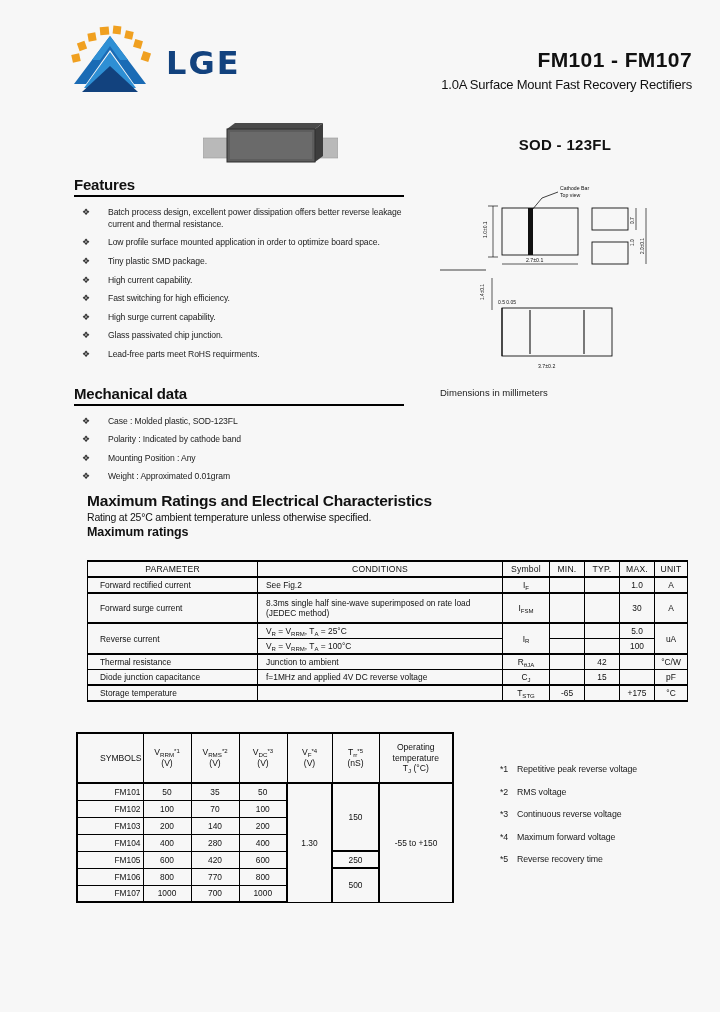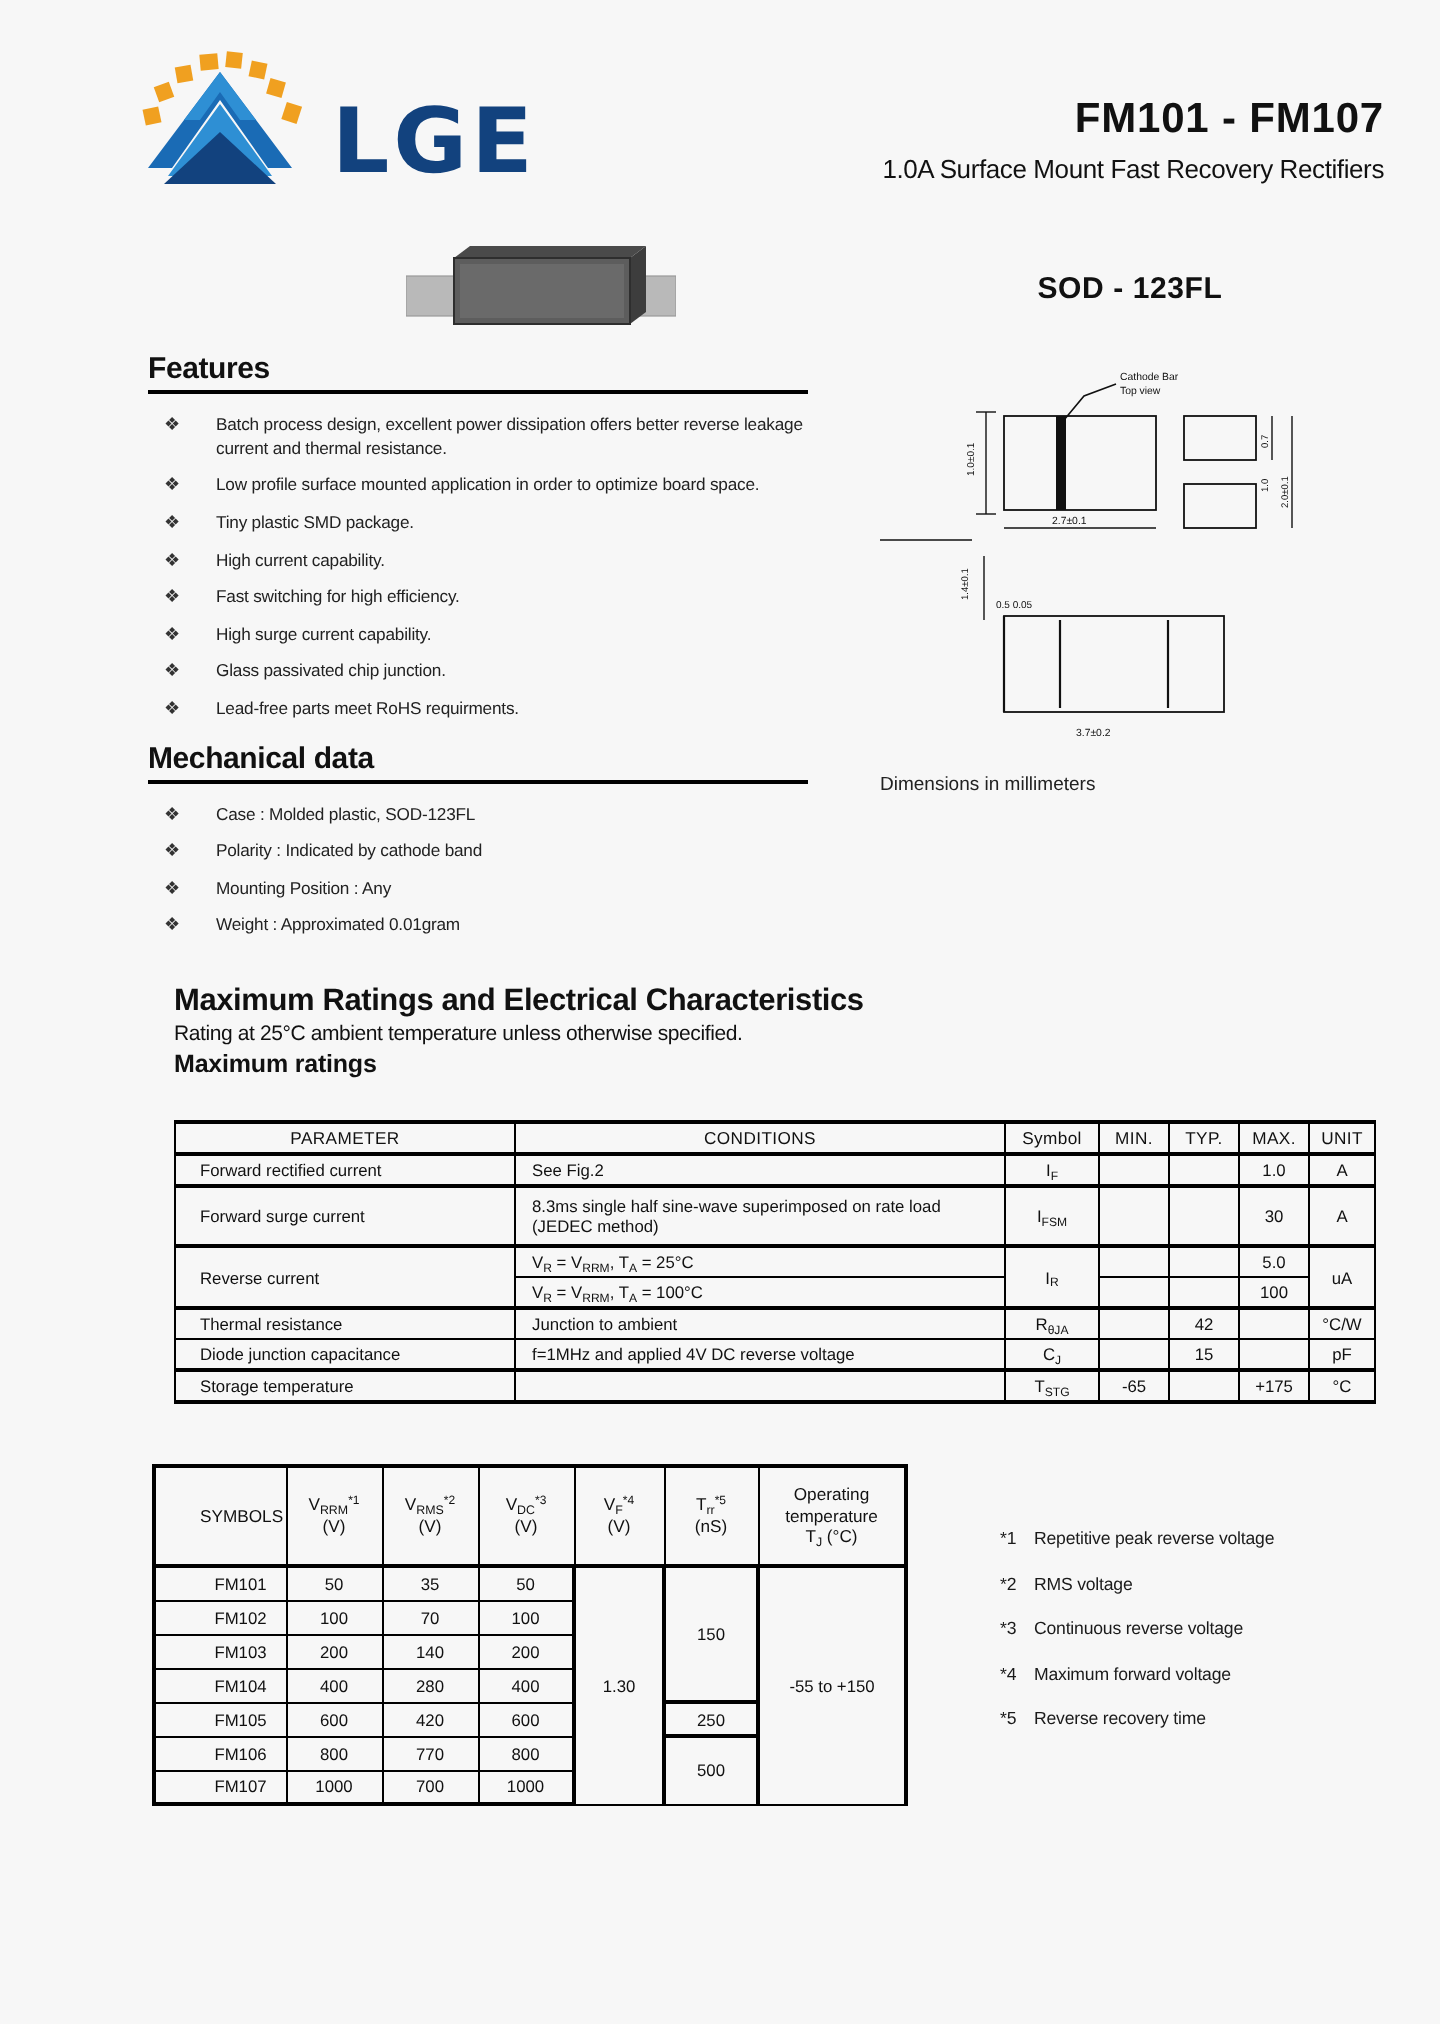--- a/index.html
+++ b/index.html
@@ -11,40 +11,40 @@
     color: #111;
     position: relative;
     overflow: hidden;
   }
   .page { position: relative; width: 720px; height: 1012px; padding: 0; }
 
   
   .header { position: relative; height: 108px; }
   .logo-wrap { position: absolute; left: 58px; top: 22px; width: 250px; height: 72px; }
   .logo-mark { position: absolute; left: 0; top: 0; width: 110px; height: 72px; }
-  .logo-text { position: absolute; left: 108px; top: 22px; font-size: 45px; font-weight: bold;
+  .logo-text { position: absolute; left: 108px; top: 22px; font-size: 32px; font-weight: bold;
                letter-spacing: 2px; color: #12427e; font-family: "DejaVu Sans", sans-serif; }
   .title-block { position: absolute; right: 28px; top: 48px; text-align: right; width: 420px; }
   .doc-title { font-size: 21px; font-weight: bold; letter-spacing: .4px; }
   .doc-subtitle { font-size: 13px; margin-top: 5px; letter-spacing: -.2px; }
 
   
   .pkg-photo { position: absolute; left: 203px; top: 118px; width: 135px; height: 50px; }
 
   
   .left-col { position: absolute; left: 74px; top: 176px; width: 330px; }
   .sec-head { font-size: 15px; font-weight: bold; padding-bottom: 2px;
               border-bottom: 2.5px solid #000; display: block; letter-spacing: -.2px; }
   ul.bullets { list-style: none; margin: 9px 0 0 0; padding: 0; }
   ul.bullets li { display: flex; font-size: 8.6px; line-height: 1.45; margin-bottom: 5.5px;
                   color: #222; letter-spacing: -.1px; }
   ul.bullets li .bul { width: 34px; flex: none; text-align: left; padding-left: 8px;
                        font-size: 9px; color: #333; }
   ul.bullets li .txt { flex: 1; }
-  .mech-head { margin-top: 10px; }
+  .mech-head { margin-top: 24px; }
 
   
   .draw-wrap { position: absolute; left: 440px; top: 136px; width: 250px; height: 262px; }
   .draw-title { text-align: center; font-size: 15px; font-weight: bold; letter-spacing: .3px; }
   .draw-caption { position: absolute; left: 0; right: 16px; bottom: 0; text-align: left;
                   font-size: 9.5px; color: #222; }
 
   
   .ratings-block { position: absolute; left: 87px; top: 492px; width: 590px; }
   .big-head { font-size: 15.5px; font-weight: bold; letter-spacing: -.2px; }
@@ -63,21 +63,21 @@
   .main-table .lastrow > * { border-bottom-width: 2px; }
   sub { font-size: .72em; vertical-align: baseline; position: relative; top: .28em; }
   sup { font-size: .7em; vertical-align: baseline; position: relative; top: -.45em; }
 
   
   .sym-wrap { position: absolute; left: 76px; top: 732px; }
   .sym-table { width: 376px; table-layout: fixed; }
   .sym-table th, .sym-table td { border: 1px solid #000; text-align: center; font-weight: normal;
                                  font-size: 8.4px; padding: 2px 2px; height: 17px; }
   .sym-table thead th { height: 50px; font-size: 8.6px; line-height: 1.25; border-bottom-width: 2px; }
-  .sym-table th:first-child, .sym-table td:first-child { text-align: center; padding-left: 22px; margin-left: 36px; }
+  .sym-table th:first-child, .sym-table td:first-child { text-align: right; padding-left: 22px; margin-left: 36px; }
   .sym-table tr:first-child th { border-top-width: 2px; }
   .sym-table th:first-child { border-left-width: 2px; }
   .sym-table td:first-child { border-left-width: 2px; }
   .sym-table th:last-child, .sym-table td:last-child { border-right-width: 2px; }
   .sym-table tr:last-child td { border-bottom-width: 2px; }
   .sym-table td.vf, .sym-table td.trr, .sym-table td.optemp { border-left-width: 2px; }
   .sym-table td.optemp { border-right-width: 2px; }
   .sym-table td.trr { border-right-width: 2px; }
   .sym-table td.vf { border-right-width: 2px; }
   .grp-edge { border-bottom-width: 2px !important; }

